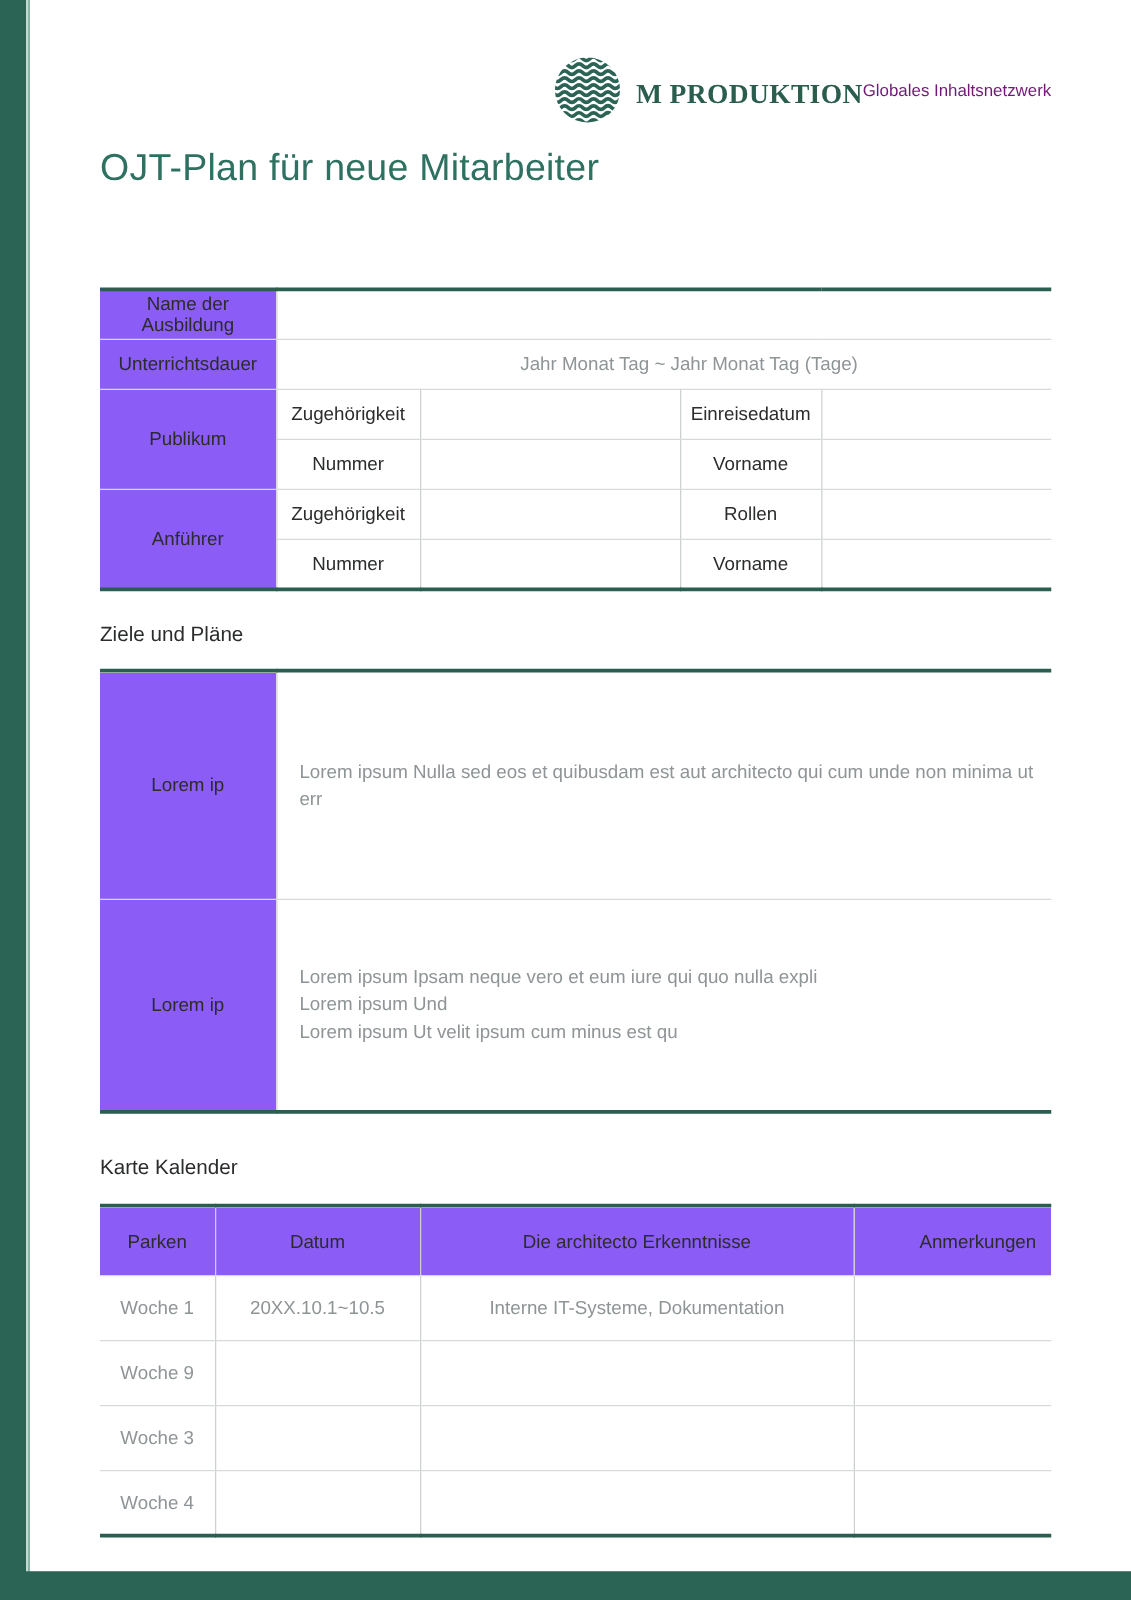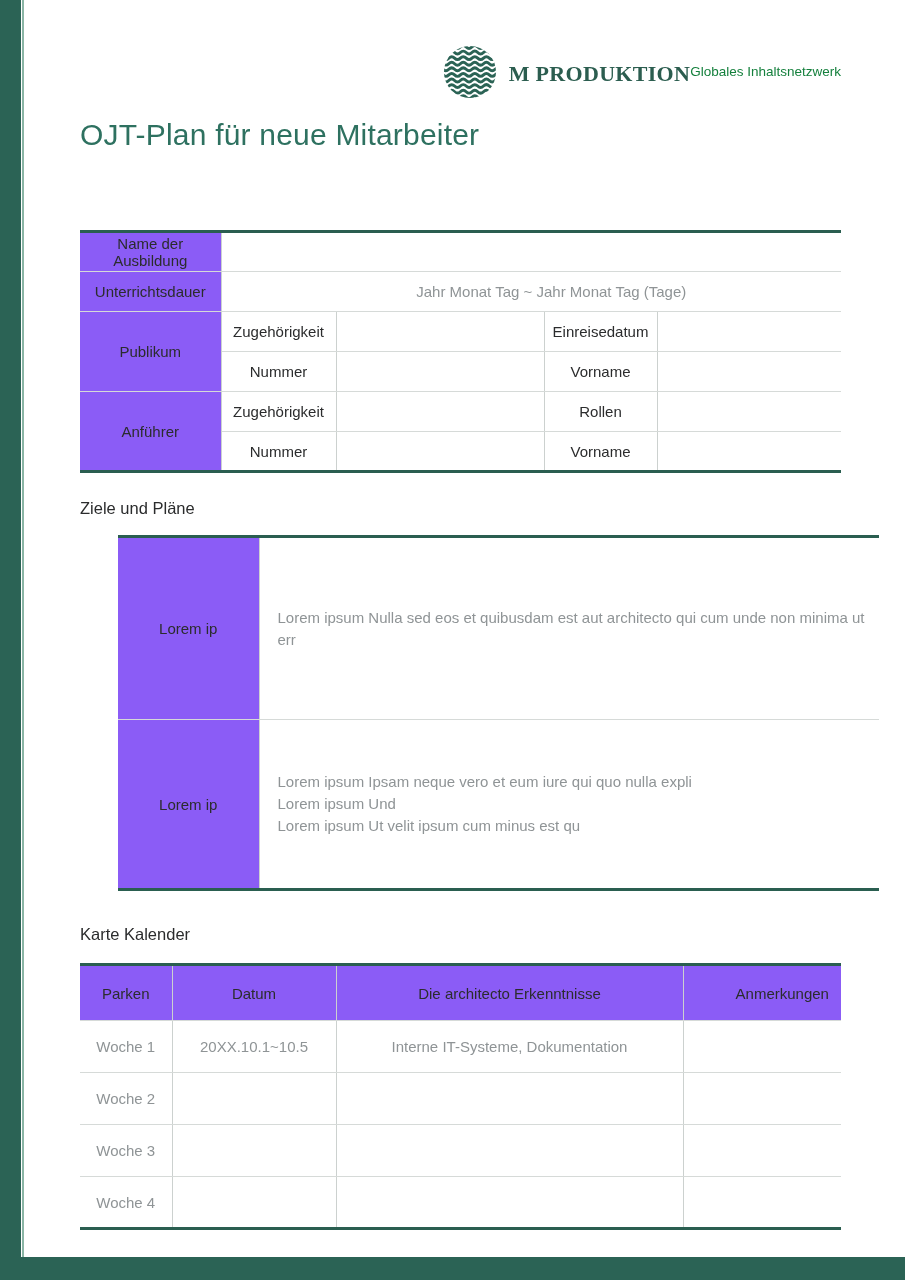--- a/index.html
+++ b/index.html
@@ -10,21 +10,21 @@
   }
   .sidebar{position:absolute;left:0;top:0;bottom:0;width:21px;background:#2b6355;}
   .sidebar-accent{position:absolute;left:22px;top:0;bottom:0;width:2px;background:#8ab5a5;}
   .footer-bar{position:absolute;left:0;bottom:0;width:905px;height:23px;background:#2b6355;}
   .content{position:absolute;left:80px;top:0;width:761px;height:1280px;}
 
   
   .logo{position:absolute;top:45px;right:0;display:flex;align-items:center;gap:12px;}
   .logo-text{display:flex;flex-direction:row;line-height:1.15;}
   .logo-name{font-family:"Liberation Serif",serif;font-weight:700;font-size:22px;color:#2b5d4f;letter-spacing:.3px;}
-  .logo-tagline{font-size:13.5px;color:#15803d;margin-top:3px;}
+  .logo-tagline{font-size:13.5px;color:#701a75;margin-top:3px;}
 
   
   .page-title{position:absolute;left:0;top:118px;font-size:30px;font-weight:400;color:#2e7160;letter-spacing:.2px;}
 
   
   table{border-collapse:collapse;table-layout:fixed;position:absolute;left:0;}
   td,th{padding:0;font-weight:400;font-size:15px;overflow:hidden;}
   .thick-top{border-top:3px solid #2a5e50;}
   .thick-bottom{border-bottom:3px solid #2a5e50;}
   .cell{border-bottom:1px solid #d6dad8;border-right:1px solid #ccd1cf;}
@@ -33,21 +33,21 @@
   .sublabel{color:#2b2c2d;text-align:center;vertical-align:middle;}
   .muted{color:#8f9496;}
   .fill-cell{background:#ffffff;}
 
   .info-table{top:230px;width:761px;}
   .info-table tr{height:40px;}
   .info-table .duration-value{text-align:center;vertical-align:middle;}
 
   .section-heading{position:absolute;left:0;font-size:16.5px;color:#2b2c2d;line-height:22px;}
   .goals-heading{top:497px;}
-  .goals-table{top:535px;width:761px;margin-left:38px;}
+  .goals-table{top:535px;width:761px;}
   .goals-table .row-a{height:183px;}
   .goals-table .row-b{height:170px;}
   .goals-table .goal-text{vertical-align:middle;padding-left:18px;line-height:22px;}
 
   .calendar-heading{top:923px;}
   .calendar-table{top:963px;width:761px;}
   .calendar-table .head-row{height:56px;}
   .calendar-table .body-row{height:52px;}
   .calendar-table td{text-align:center;vertical-align:middle;}
   .calendar-table th{text-align:center;vertical-align:middle;}
@@ -176,21 +176,21 @@
       <th class="cell green-cell">Die architecto Erkenntnisse</th>
       <th class="cell last-col green-cell">Anmerkungen</th>
     </tr>
     <tr class="body-row">
       <td class="cell muted">Woche 1</td>
       <td class="cell muted">20XX.10.1~10.5</td>
       <td class="cell muted">Interne IT-Systeme, Dokumentation</td>
       <td class="cell last-col muted"></td>
     </tr>
     <tr class="body-row">
-      <td class="cell muted">Woche 2</td>
+      <td class="cell muted">Woche 9</td>
       <td class="cell muted"></td>
       <td class="cell muted"></td>
       <td class="cell last-col muted"></td>
     </tr>
     <tr class="body-row">
       <td class="cell muted">Woche 3</td>
       <td class="cell muted"></td>
       <td class="cell muted"></td>
       <td class="cell last-col muted"></td>
     </tr>

